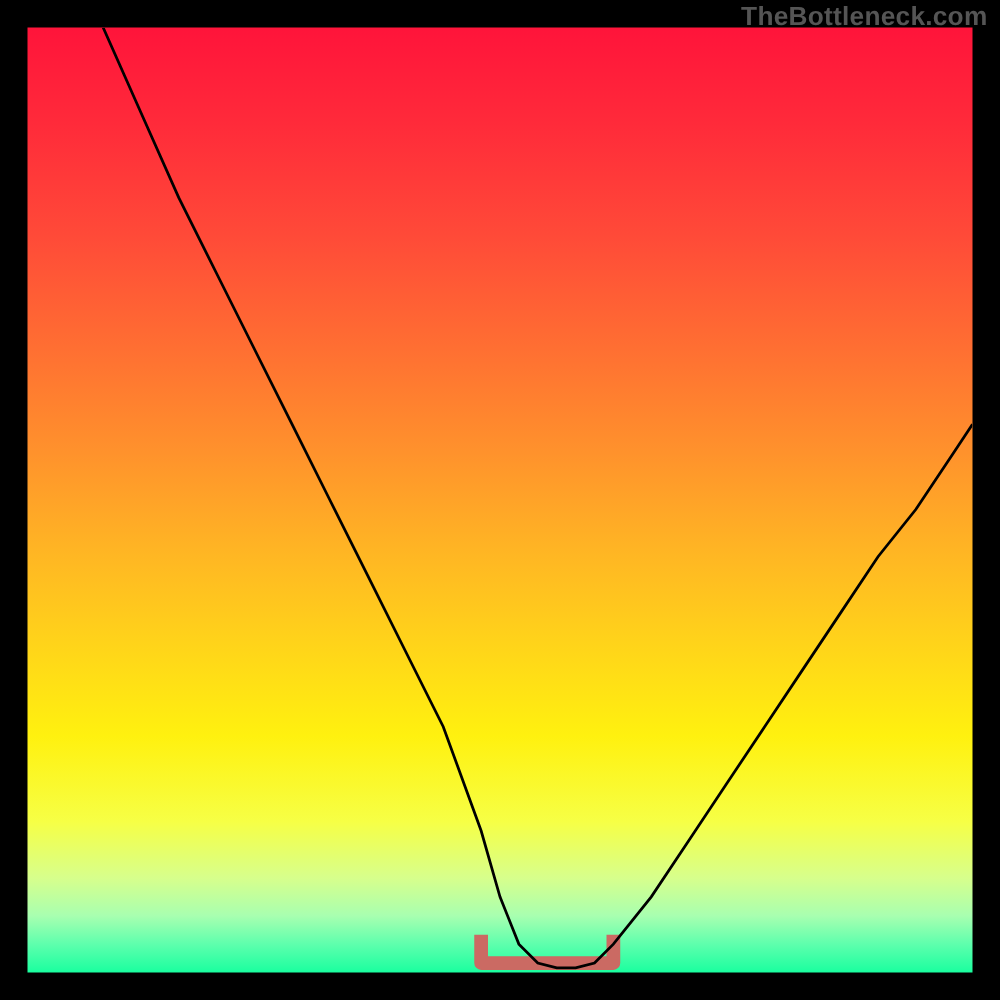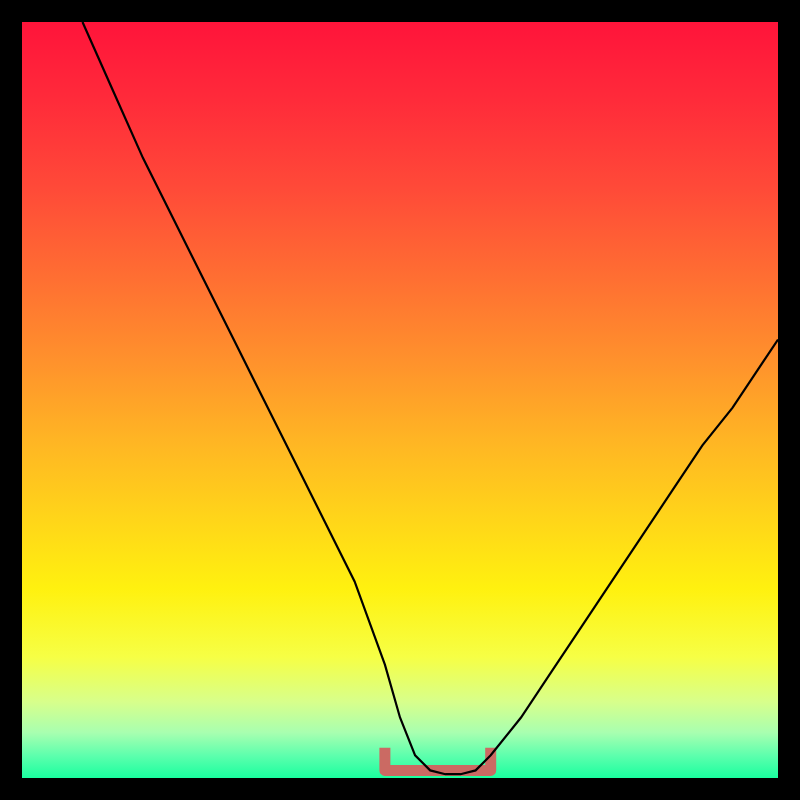--- a/index.html
+++ b/index.html
@@ -68,20 +68,21 @@
   .bottleneck-line {
     stroke: #000;
     stroke-width: 2.2;
     fill: none;
   }
 </style>
 </head>
 <body>
 
 <div class="frame">
+  <div class="attribution">TheBottleneck.com</div>
 
   <div class="plot">
     <svg class="curve" viewBox="0 0 756 756" preserveAspectRatio="none">
       <path id="bracket-path" class="bracket" d="M362.9 725.8 L362.9 748.4 L468.7 748.4 L468.7 725.8"></path>
       <path id="curve-path" class="bottleneck-line" d="M60.5 0.0 L90.7 68.0 L121.0 136.1 L151.2 196.6 L181.4 257.0 L211.7 317.5 L241.9 378.0 L272.2 438.5 L302.4 499.0 L332.6 559.4 L362.9 642.6 L378.0 695.5 L393.1 733.3 L408.2 748.4 L423.4 752.2 L438.5 752.2 L453.6 748.4 L468.7 733.3 L499.0 695.5 L529.2 650.2 L559.4 604.8 L589.7 559.4 L619.9 514.1 L650.2 468.7 L680.4 423.4 L710.6 385.6 L740.9 340.2 L756.0 317.5"></path>
     </svg>
   </div>
 </div>
 
 </body></html>

